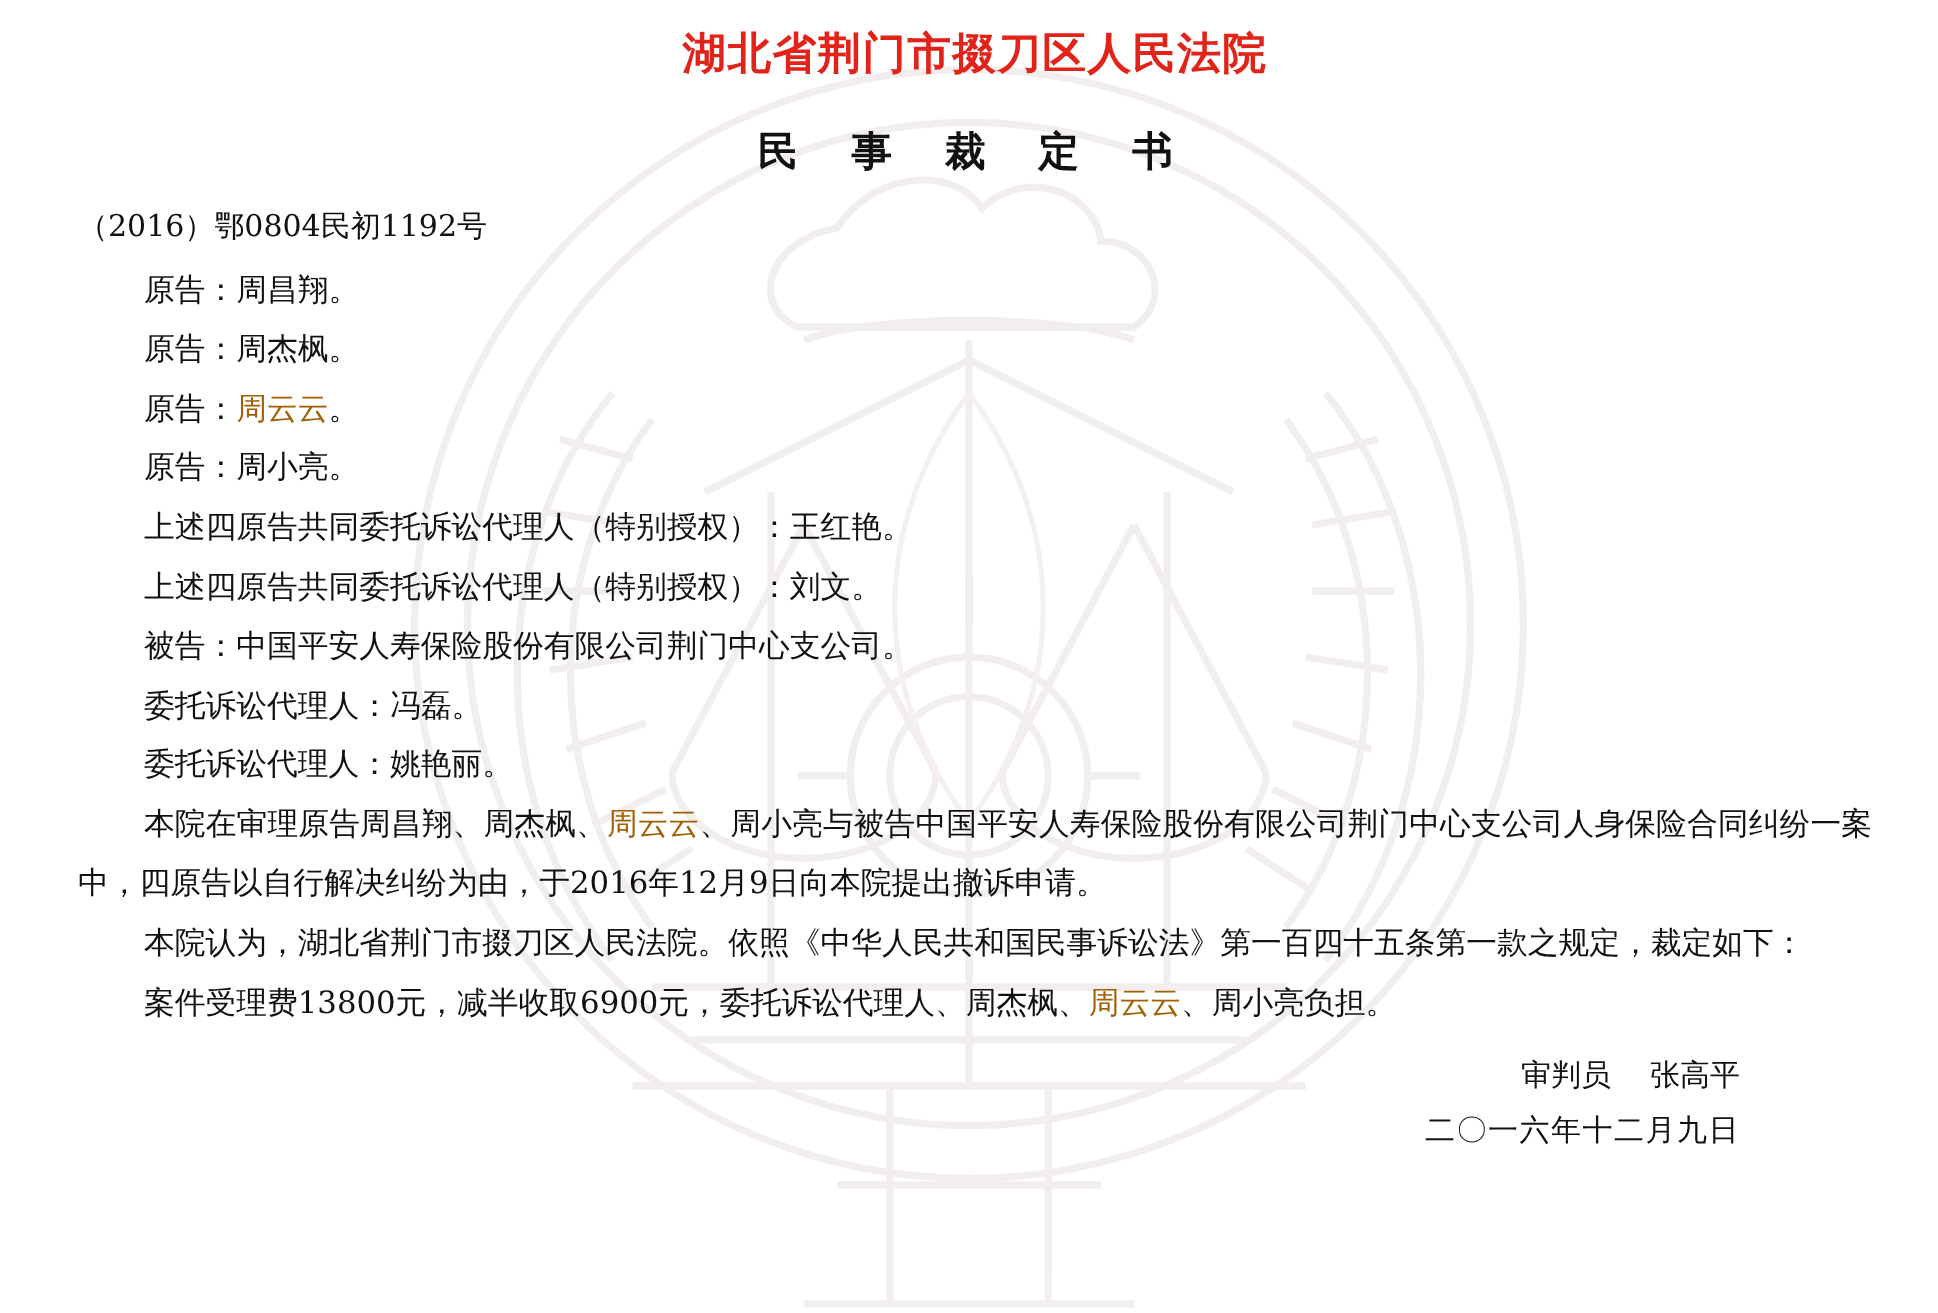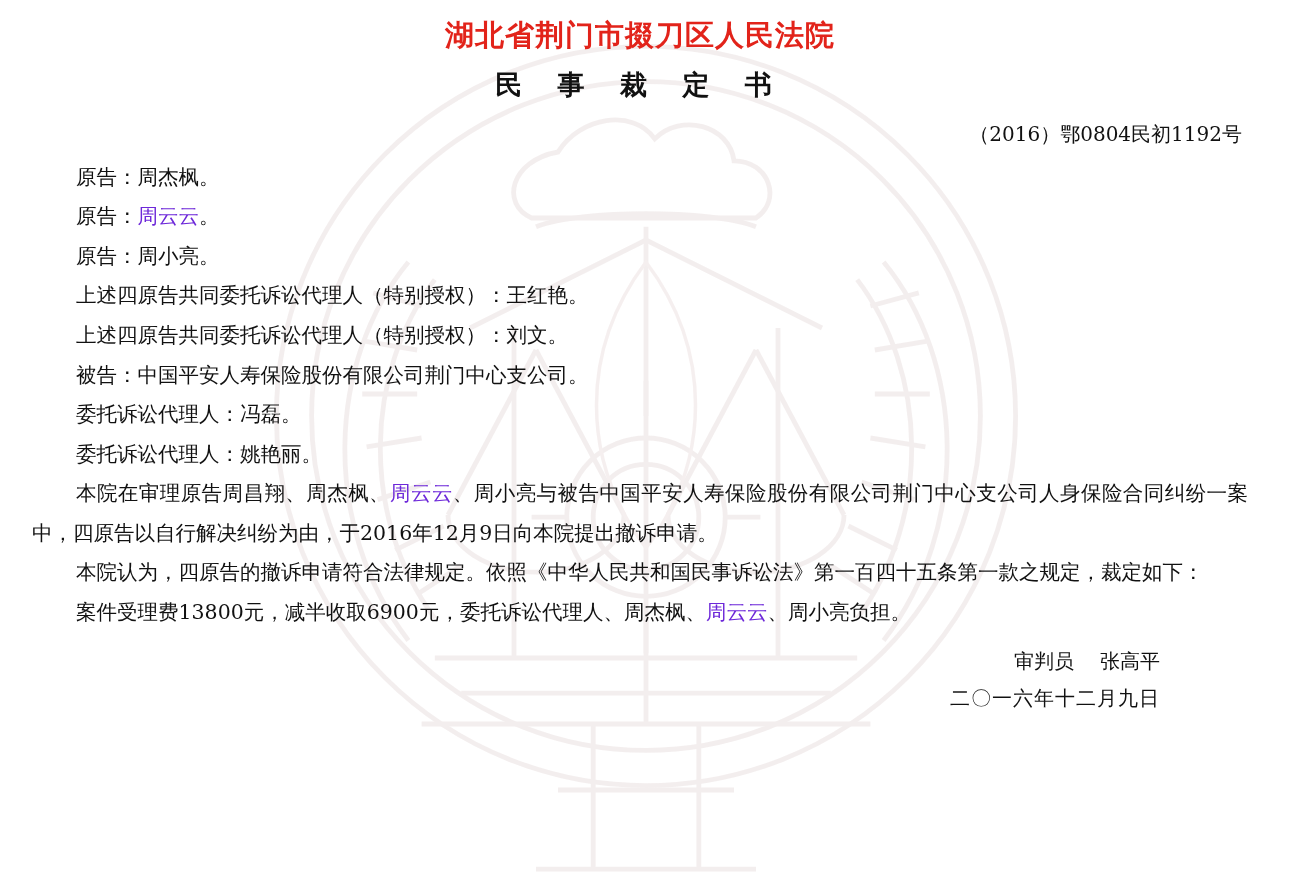--- a/index.html
+++ b/index.html
@@ -30,45 +30,44 @@
   }
   .watermark svg { width: 100%; height: 100%; display: block; }
 
   
   .doc {
     position: relative;
     z-index: 2;
     width: 1292px;
     height: 875px;
     box-sizing: border-box;
-    padding: 10px 44px 0 32px;
+    padding: 10px 44px 0 52px;
   }
 
   .court-title {
     text-align: center;
     color: #e2231a;
     font-size: 29px;
     font-weight: bold;
     letter-spacing: 1px;
     margin-top: 8px;
     line-height: 1.2;
     font-family: "DejaVu Serif", "Liberation Serif", serif;
   }
 
   .doc-type {
     text-align: center;
     font-size: 27px;
     font-weight: bold;
     letter-spacing: 13px;
-    margin-top: 14px;
+    margin-top: 30px;
     color: #111;
   }
 
   .case-number {
-    text-align: right;
     font-size: 20px;
     margin-top: 18px;
     margin-right: 6px;
     letter-spacing: 0px;
     color: #111;
   }
 
   .body-block {
     margin-top: 10px;
     font-size: 20.5px;
@@ -80,21 +79,21 @@
     padding-left: 44px;     
     white-space: nowrap;
   }
   .line.flow {
     padding-left: 0;
     white-space: normal;
     text-indent: 44px;
     text-align: justify;
   }
   .hl {
-    color: #6d28d9;
+    color: #a16207;
   }
 
   .sign-block {
     margin-top: 10px;
     font-size: 20px;
     line-height: 1.85;
     text-align: right;
     padding-right: 88px;
     color: #111;
   }
@@ -149,20 +148,23 @@
 
   <div class="court-title">湖北省荆门市掇刀区人民法院</div>
 
   <div class="doc-type">民 事 裁 定 书</div>
 
   <div class="case-number">（2016）鄂0804民初1192号</div>
 
   <div class="body-block">
 
     <div class="line">
+      <span>原告：周昌翔。</span><span class="hl"></span><span></span>
+    </div>
+    <div class="line">
       <span>原告：周杰枫。</span><span class="hl"></span><span></span>
     </div>
     <div class="line">
       <span>原告：</span><span class="hl">周云云</span><span>。</span>
     </div>
     <div class="line">
       <span>原告：周小亮。</span><span class="hl"></span><span></span>
     </div>
     <div class="line">
       <span>上述四原告共同委托诉讼代理人（特别授权）：王红艳。</span><span class="hl"></span><span></span>
@@ -177,21 +179,21 @@
       <span>委托诉讼代理人：冯磊。</span><span class="hl"></span><span></span>
     </div>
     <div class="line">
       <span>委托诉讼代理人：姚艳丽。</span><span class="hl"></span><span></span>
     </div>
 
     <div class="line flow">
       <span>本院在审理原告周昌翔、周杰枫、</span><span class="hl">周云云</span><span>、周小亮与被告中国平安人寿保险股份有限公司荆门中心支公司人身保险合同纠纷一案中，四原告以自行解决纠纷为由，于2016年12月9日向本院提出撤诉申请。</span>
     </div>
 
-    <div class="line flow">本院认为，四原告的撤诉申请符合法律规定。依照《中华人民共和国民事诉讼法》第一百四十五条第一款之规定，裁定如下：</div>
+    <div class="line flow">本院认为，湖北省荆门市掇刀区人民法院。依照《中华人民共和国民事诉讼法》第一百四十五条第一款之规定，裁定如下：</div>
 
 
     <div class="line flow">
       <span>案件受理费13800元，减半收取6900元，委托诉讼代理人、周杰枫、</span><span class="hl">周云云</span><span>、周小亮负担。</span>
     </div>
   </div>
 
   <div class="sign-block">
     <div class="sign-judge">
       <span>审判员</span><span class="gap"></span><span>张高平</span>

